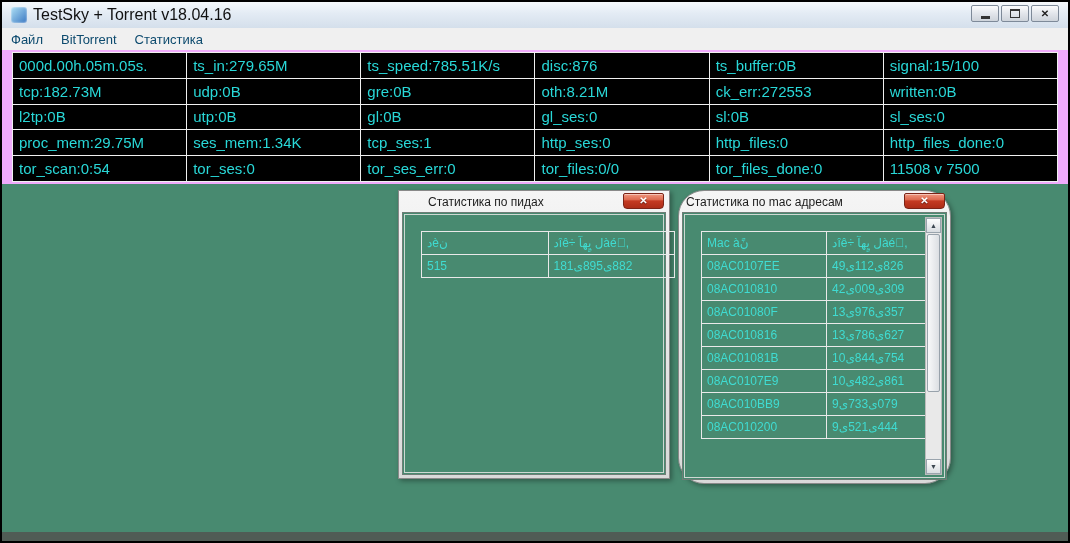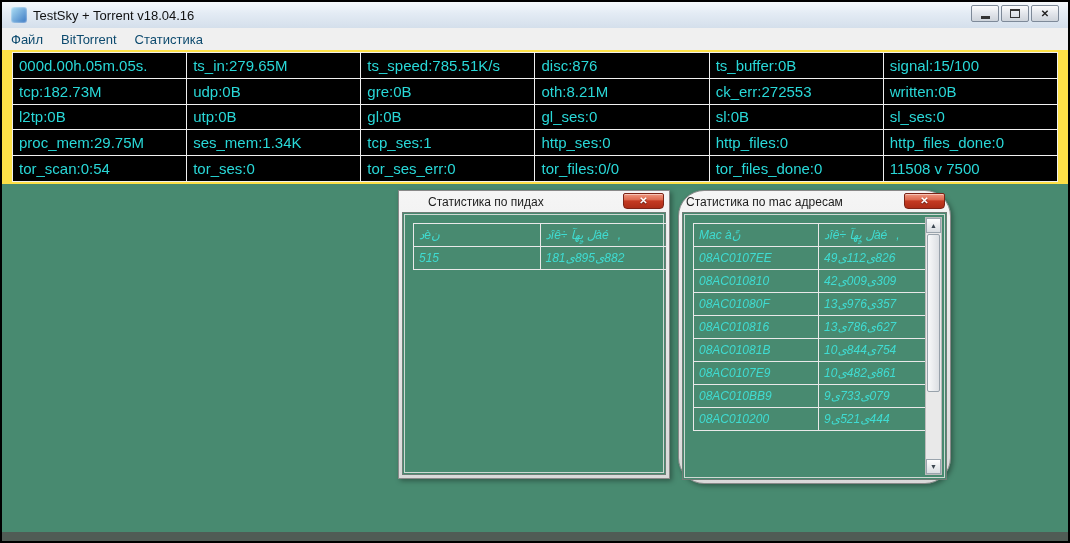--- a/index.html
+++ b/index.html
@@ -15,21 +15,21 @@
   .titlebar {
     position:absolute; left:2px; top:2px; right:2px; height:26px;
     background:linear-gradient(#f5f9fc,#e3ebf4 45%,#d4dfeb);
     display:flex; align-items:center;
   }
   .appicon {
     width:16px; height:16px; margin:0 6px 0 9px; border-radius:3px;
     background:linear-gradient(135deg,#aee0f5,#3a77c2);
     box-shadow:inset 0 0 2px #fff;
   }
-  .maintitle { font-size:13px; color:#111; }
+  .maintitle { font-size:16px; color:#111; }
   .winbtns { margin-left:auto; display:flex; gap:2px; padding-right:9px; align-self:flex-start; margin-top:3px; }
   .wbtn {
     width:28px; height:17px;
     background:linear-gradient(#fbfcfd,#e0e4ea 55%,#ced4db);
     border:1px solid #7e8a99; border-radius:2px;
     display:flex; align-items:center; justify-content:center; cursor:default;
   }
   .ic-min { width:9px; height:3px; background:#333; margin-top:7px; }
   .ic-max { width:10px; height:9px; border:1px solid #333; border-top-width:2px; }
   .ic-x, .cclose i { font-style:normal; }
@@ -38,21 +38,21 @@
   .menubar {
     position:absolute; left:2px; top:28px; right:2px; height:22px;
     background:#f0f0f0; display:flex; align-items:center;
     font-size:13px; color:#0c4a6e;
   }
   .mitem { padding:0 9px; height:100%; display:flex; align-items:center; }
 
   
   .stats {
     position:absolute; left:2px; top:50px; right:2px; height:134px;
-    background:#fde047; padding:2px 10px;
+    background:#f0abfc; padding:2px 10px;
   }
   .stats-table { width:100%; height:100%; border-collapse:collapse; table-layout:fixed; }
   .stats-table td {
     border:1px solid #f0f0f0; color:#29d8d8; font-size:15px;
     padding:0 4px 0 6px; white-space:nowrap; overflow:hidden; background:#000;
   }
 
   
   .client { position:absolute; left:2px; top:184px; right:2px; bottom:2px; background:#488a70; }
   .bottom-strip { position:absolute; left:0; right:0; bottom:0; height:9px; background:#505c55; }
@@ -79,21 +79,21 @@
   .cclose i { color:#fff; font-size:10px; font-weight:bold; line-height:1; text-shadow:0 1px 1px rgba(0,0,0,.5); }
 
   .cclient {
     position:absolute; left:3px; right:3px; top:21px; bottom:3px;
     background:#488a70; border:1px solid #6e7d76;
   }
   .cinner { position:absolute; inset:1px; border:1px solid #cfd8d3; }
 
   .ctable {
     border-collapse:collapse; table-layout:fixed;
-    margin:8px; width:calc(100% - 4px);font-style:italic;
+    margin:16px; width:calc(100% - 4px);
   }
   .mac .ctable { width:calc(100% - 22px); }
   .ctable th, .ctable td {
     border:1px solid #e9e9e9; color:#3fdcd2; font-size:12px; font-weight:normal;
     text-align:left; height:23px; padding:0 5px; white-space:nowrap; overflow:hidden;
     unicode-bidi:bidi-override; direction:ltr;
   }
 
   
   .sbar {

